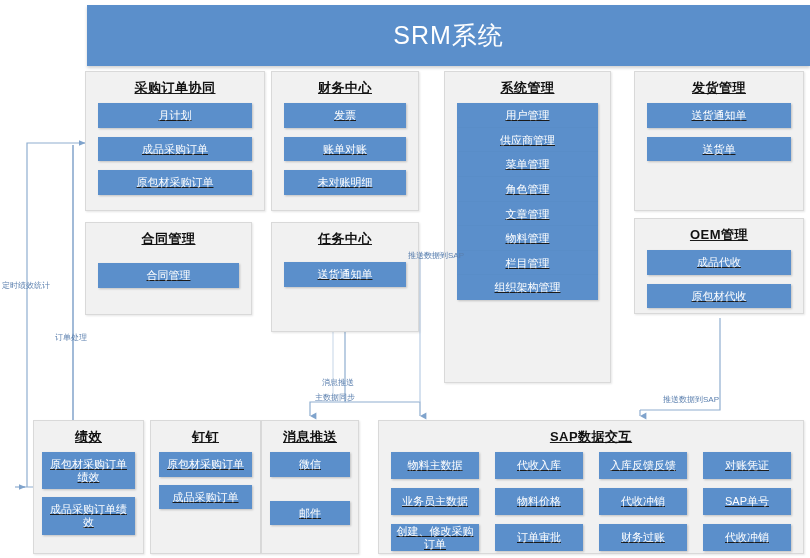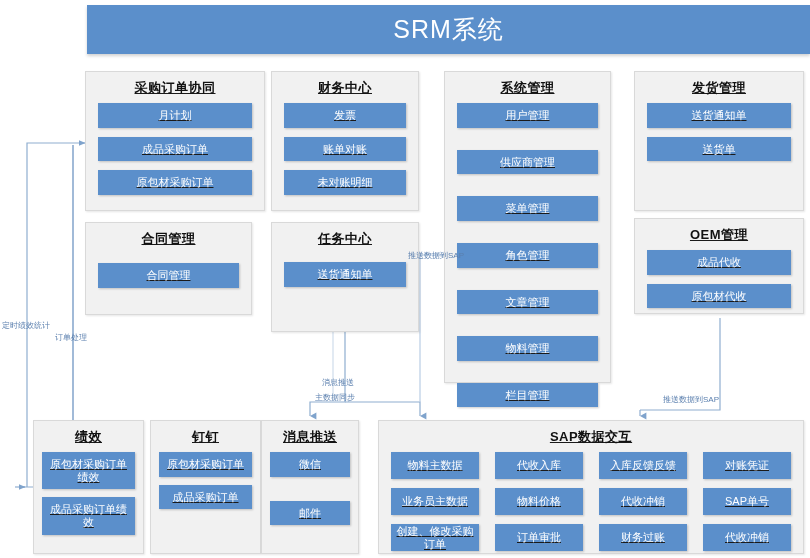--- a/index.html
+++ b/index.html
@@ -39,21 +39,21 @@
     white-space: nowrap;
     letter-spacing: 0px;
     font-family: "Liberation Sans", "DejaVu Sans", sans-serif;
   }
   
   #title-banner {
     position: absolute;
     left: 87px;
     top: 5px;
     width: 723px;
-    height: 49px;
+    height: 61px;
     background: #5b8fcb;
     box-shadow: 0 2px 3px rgba(0,0,0,0.18);
     display: flex;
     align-items: center;
     justify-content: center;
     z-index: 2;
   }
   #title-banner .title-text {
     color: #ffffff;
     font-size: 25px;
@@ -140,21 +140,21 @@
       <path d="M333,330 L333,400" stroke="#cfdceb"></path>
 
       <path d="M444,255 L420,255 L420,402" stroke="#b9cee4"></path>
 
       <path d="M720,318 L720,410 L640,410"></path>
 
       <path d="M640,410 L640,416" marker-end="url(#arrowD)"></path>
     </g>
   </svg>
 
-  <span class="conn-label" style="left:2px;  top:280px;margin-top:40px;">定时绩效统计</span>
+  <span class="conn-label" style="left:2px;  top:280px;">定时绩效统计</span>
   <span class="conn-label" style="left:55px; top:332px;">订单处理</span>
   <span class="conn-label" style="left:408px;top:250px;">推送数据到SAP</span>
   <span class="conn-label" style="left:322px;top:377px;">消息推送</span>
   <span class="conn-label" style="left:315px;top:392px;">主数据同步</span>
   <span class="conn-label" style="left:663px;top:394px;">推送数据到SAP</span>
 
   <div id="title-banner">
     <span class="title-text">SRM系统</span>
   </div>
 
@@ -171,21 +171,21 @@
     <div class="panel-title">财务中心</div>
     <div class="panel-items">
       <div class="item">发票</div>
       <div class="item">账单对账</div>
       <div class="item">未对账明细</div>
     </div>
   </div>
 
   <div class="panel" id="panel-system" style="left:444px; top:71px; width:167px; height:312px;">
     <div class="panel-title">系统管理</div>
-    <div class="panel-items" style="gap:22px;">
+    <div class="panel-items" style="gap:0;">
       <div class="item">用户管理</div>
       <div class="item">供应商管理</div>
       <div class="item">菜单管理</div>
       <div class="item">角色管理</div>
       <div class="item">文章管理</div>
       <div class="item">物料管理</div>
       <div class="item">栏目管理</div>
       <div class="item">组织架构管理</div>
     </div>
   </div>

